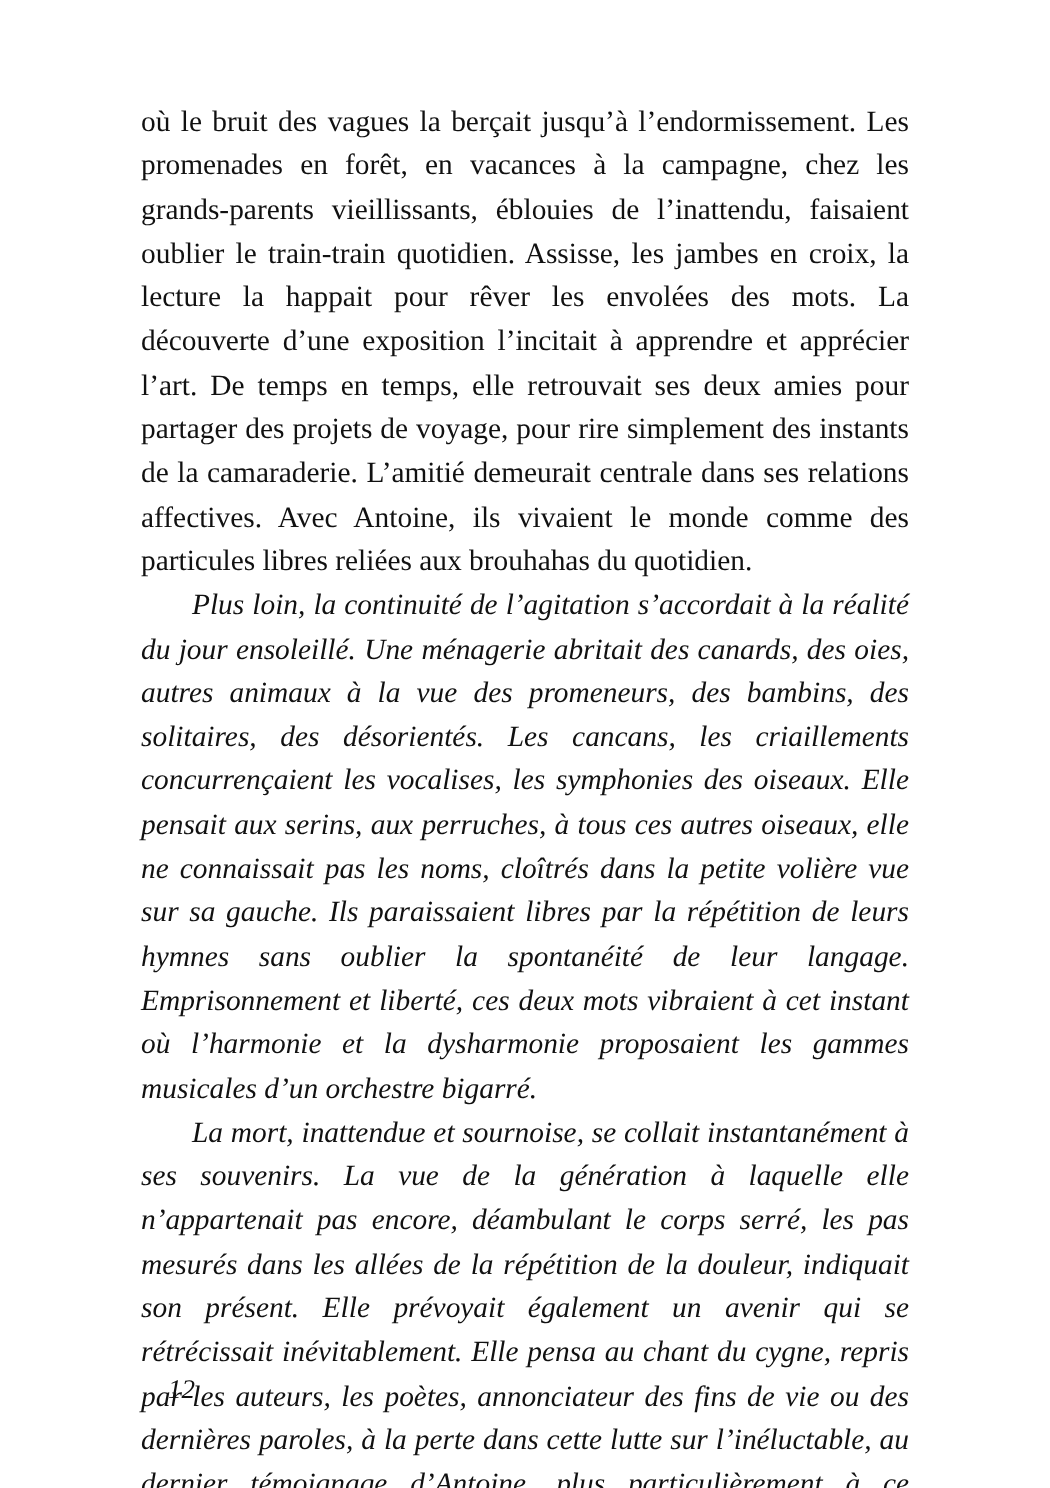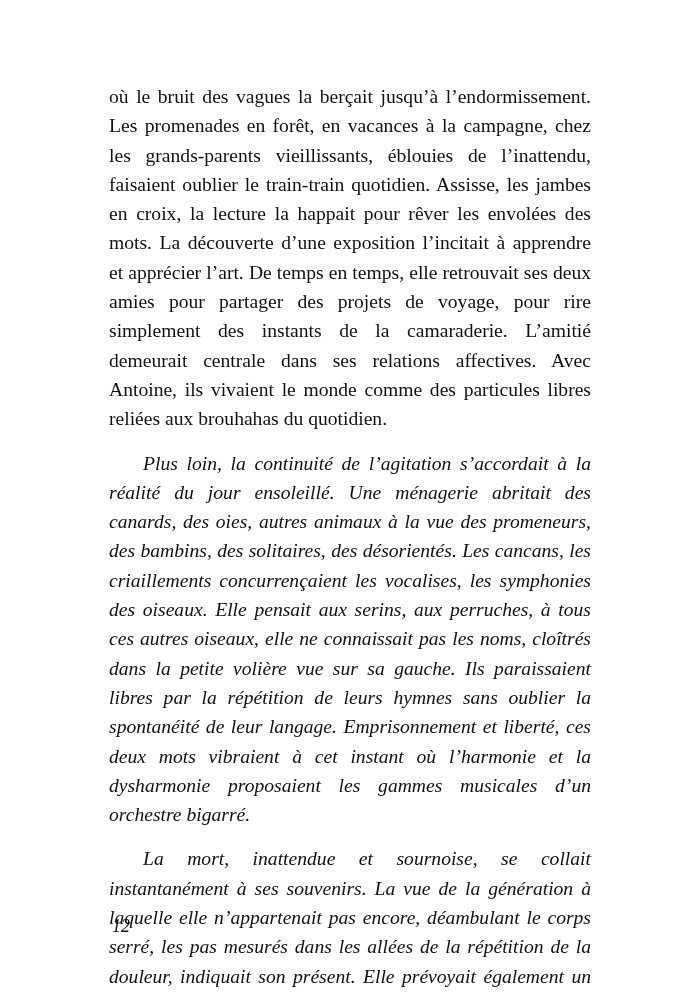--- a/index.html
+++ b/index.html
@@ -15,21 +15,21 @@
       font-family: "Liberation Serif", "DejaVu Serif", serif;
       color: #111111;
     }
     .page {
       position: absolute;
       left: 94px;
       top: 67px;
       width: 512px;
     }
     .para {
-      margin: 15px;
+      margin: 0;
       font-size: 19.6px;
       line-height: 29.3px;
       text-align: justify;
       text-align-last: left;
       hyphens: none;
     }
     .para.indent {
       text-indent: 34px;
       font-style: italic;
     }

